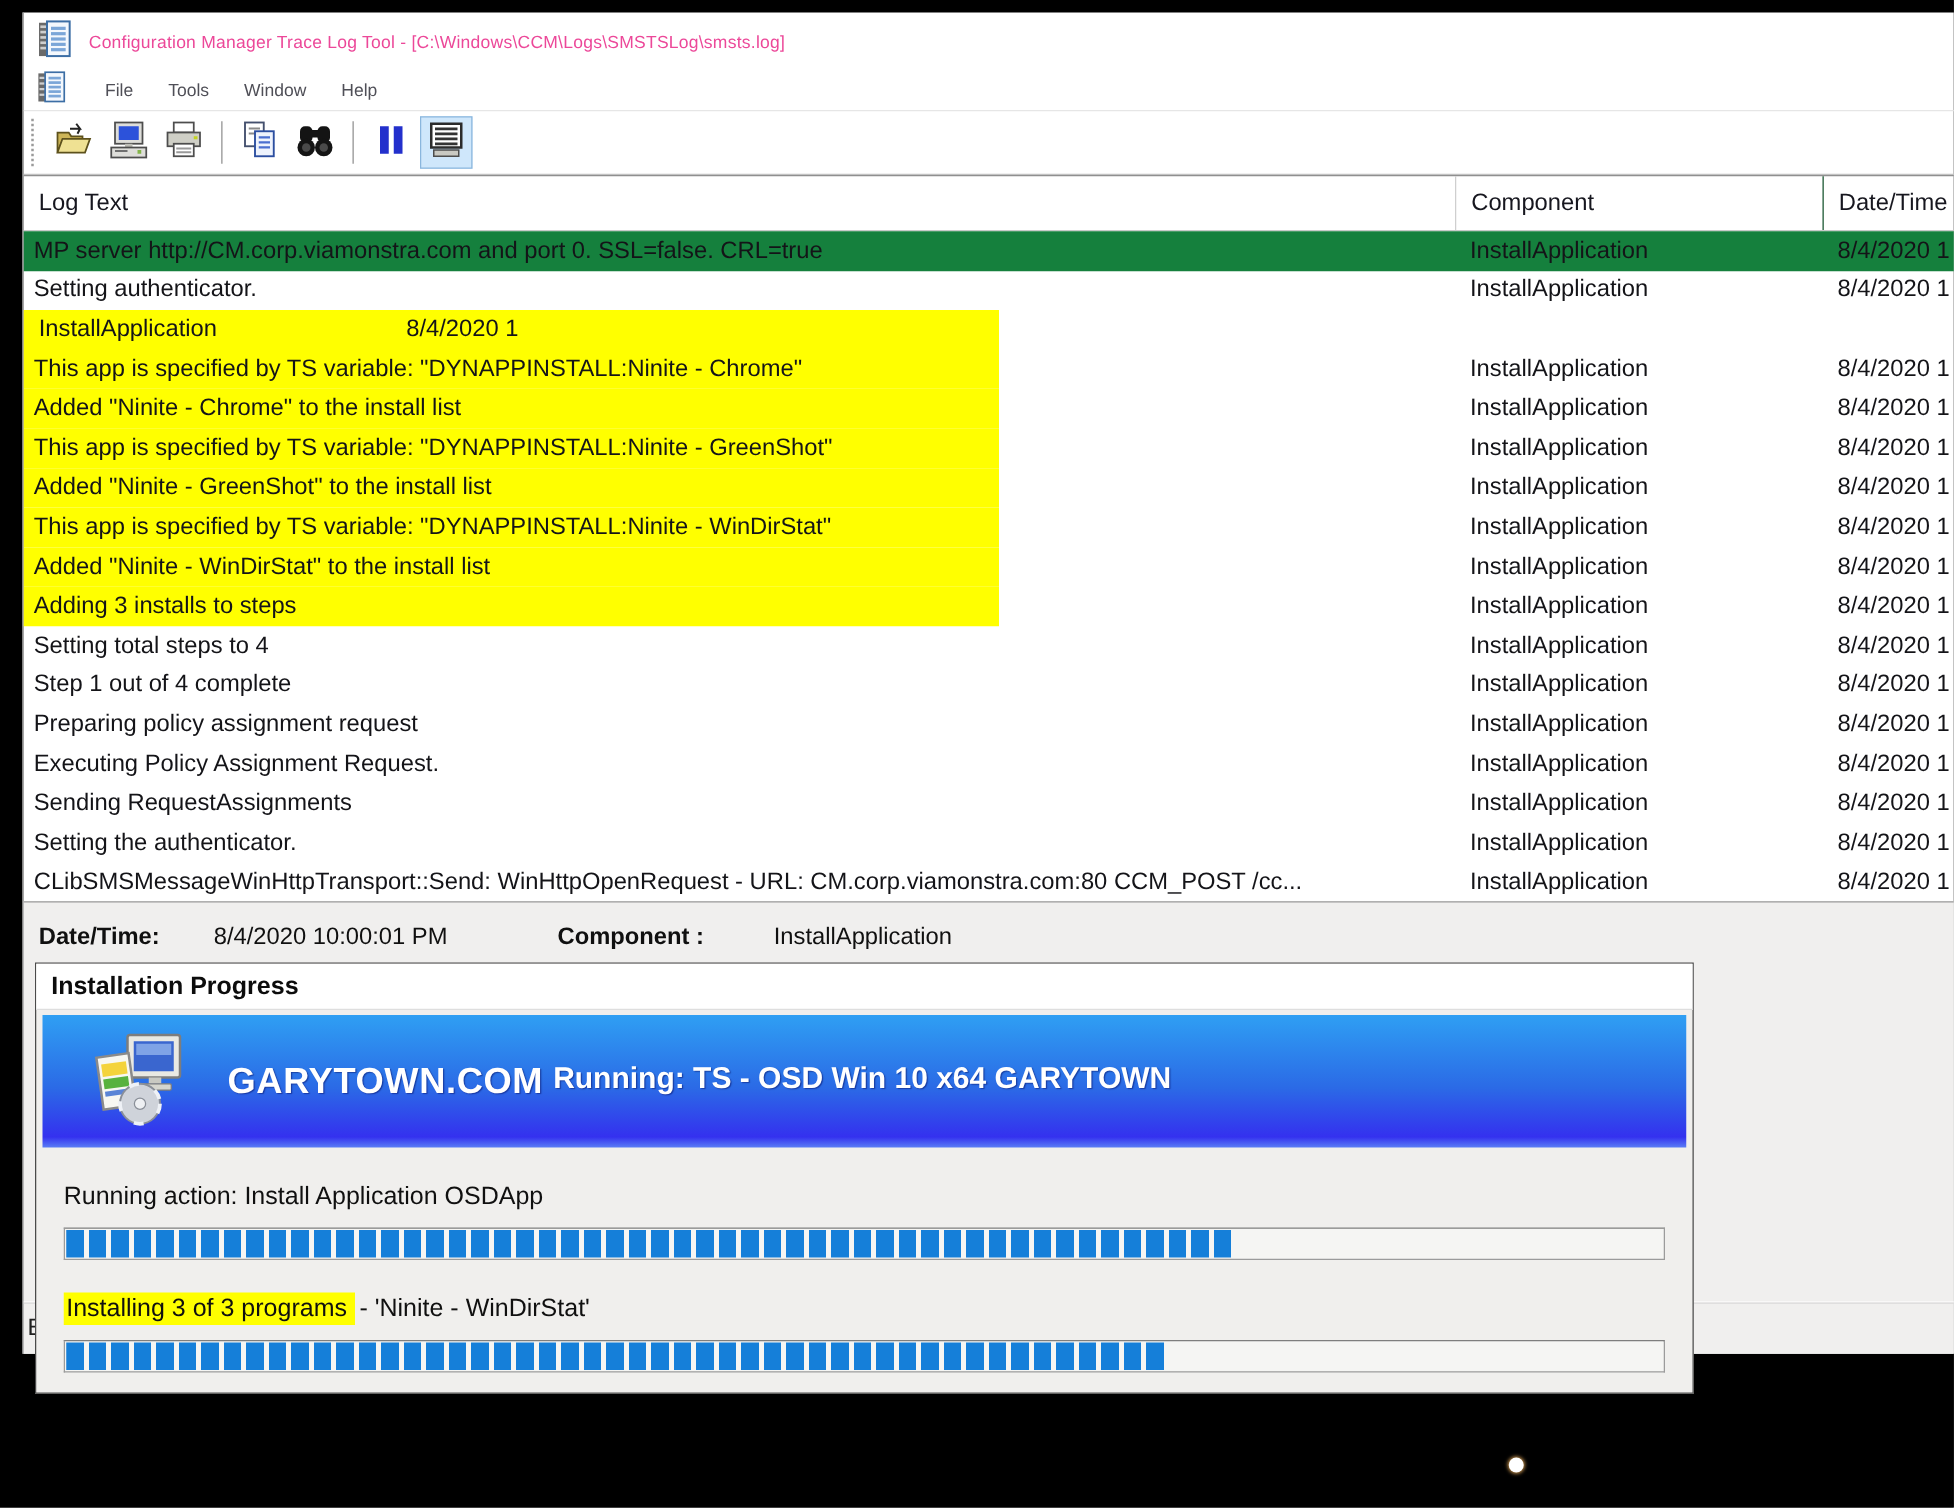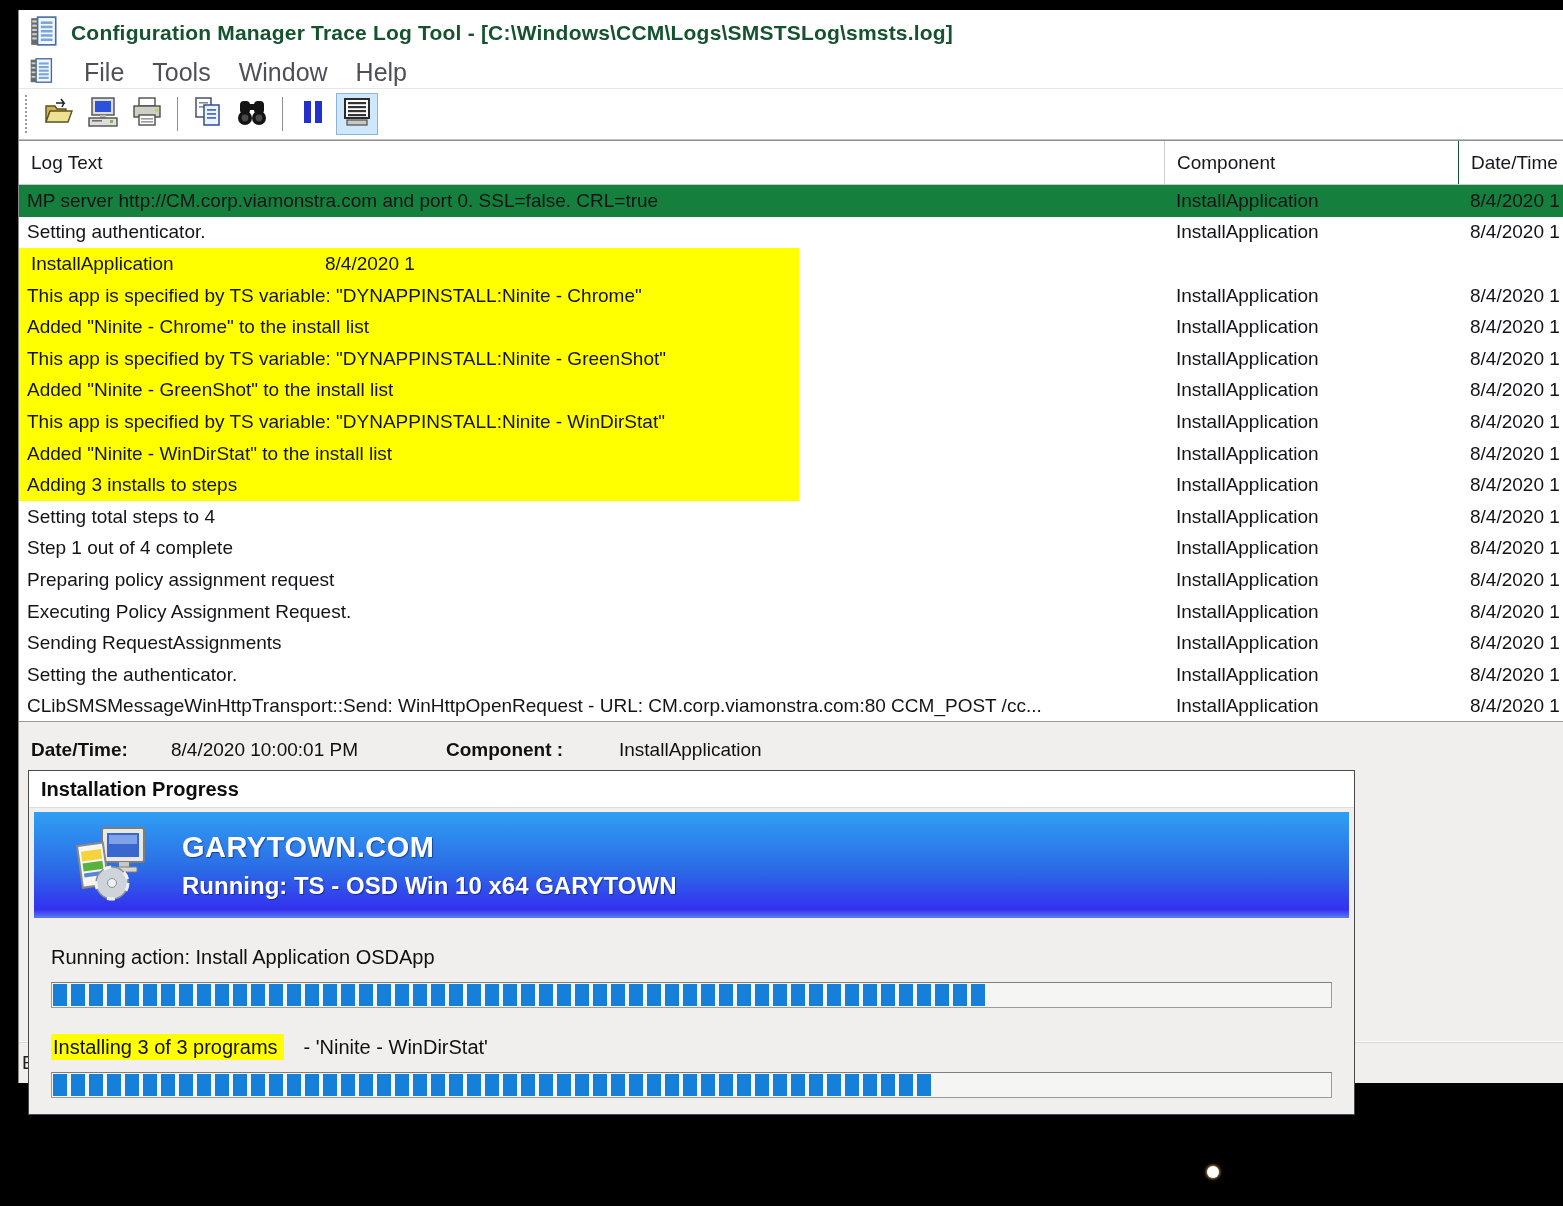--- a/index.html
+++ b/index.html
@@ -4,25 +4,25 @@
 <style>
   * { margin:0; padding:0; box-sizing:border-box; }
   html,body { width:1563px; height:1206px; background:#000; overflow:hidden;
               font-family:"Liberation Sans", sans-serif; }
 
   
   #main-window { position:absolute; left:18px; top:10px; width:1545px; height:1073px;
                  background:#fff; border-left:1px solid #8a8a8a; }
 
   .titlebar { height:46px; display:flex; align-items:center; gap:12px; padding-left:10px; }
-  .titlebar .title { font-size:21px; font-weight:700; color:#14532d; letter-spacing:.2px; }
+  .titlebar .title { font-size:14px; font-weight:400; color:#ec4899; letter-spacing:.2px; }
 
   .menubar { height:32px; display:flex; align-items:center; padding-left:10px; }
   .menubar .appicon { margin-right:16px; }
-  .menu-item { font-size:25px; color:#4f4f57; padding:0 14px; cursor:default; }
+  .menu-item { font-size:14px; color:#4f4f57; padding:0 14px; cursor:default; }
 
   .toolbar { height:52px; display:flex; align-items:center; padding-left:4px;
              border-top:1px solid #e6e6e6; border-bottom:1px solid #c2c2c2; }
   .gripper { width:4px; height:38px; border-left:2px dotted #9a9a9a; margin:0 8px 0 2px; }
   .tbtn { width:42px; height:42px; display:flex; align-items:center; justify-content:center;
           border:1px solid transparent; margin:0 1px; }
   .tbtn.active { background:#cfe7fb; border:1px solid #8ab6dd; }
   .tsep { width:1px; height:34px; background:#909090; margin:0 8px; }
 
   
@@ -58,34 +58,34 @@
 
   
   #ts-dialog { position:absolute; left:28px; top:770px; width:1327px; height:345px;
                background:#f0efed; border:1px solid #4a4a4a; z-index:5; }
   .dlg-title { height:37px; background:#fff; display:flex; align-items:center;
                padding-left:12px; font-size:20px; font-weight:bold; color:#0c0c0c;
                border-bottom:1px solid #dedede; }
   .banner { margin:4px 5px 0 5px; height:106px;
             background:linear-gradient(180deg,#2f9ff3 0%, #2b6ae6 55%, #3431ef 92%, #5a7df5 100%);
             display:flex; align-items:center; padding-left:38px; gap:34px; }
-  .banner-text { display:flex; flex-direction:column; gap:8px; }
+  .banner-text { display:flex; flex-direction:row; gap:8px; }
   .brand { font-size:29px; font-weight:bold; color:#fff; letter-spacing:.5px;
            text-shadow:1px 1px 1px rgba(0,0,80,.45); }
   .running { font-size:24px; font-weight:bold; color:#fff;
              text-shadow:1px 1px 1px rgba(0,0,80,.45); }
   .dlg-body { padding:0 22px; }
   .action-text { margin-top:28px; font-size:20px; color:#101010; }
   .pbar { margin-top:13px; height:26px; border:1px solid #9b9b9b; border-top-color:#7e7e7e;
           background:#f5f5f3; padding:1px; }
   .pfill { height:100%;
            background:repeating-linear-gradient(to right,#157fd9 0 14px, rgba(0,0,0,0) 14px 18px); }
   .install-line { margin-top:28px; font-size:20px; color:#101010; }
   .hl { background:#ffff00; padding:2px 6px 2px 2px; }
-  .rest { padding-left:20px; }
+  .rest { padding-left:4px; }
 
   .cursor-dot { position:absolute; left:1207px; top:1166px; width:12px; height:12px;
                 border-radius:50%; background:#fff; box-shadow:0 0 3px 1px rgba(230,170,90,.8);
                 z-index:9; }
 </style>
 </head>
 <body>
 
 <div id="main-window">
 

